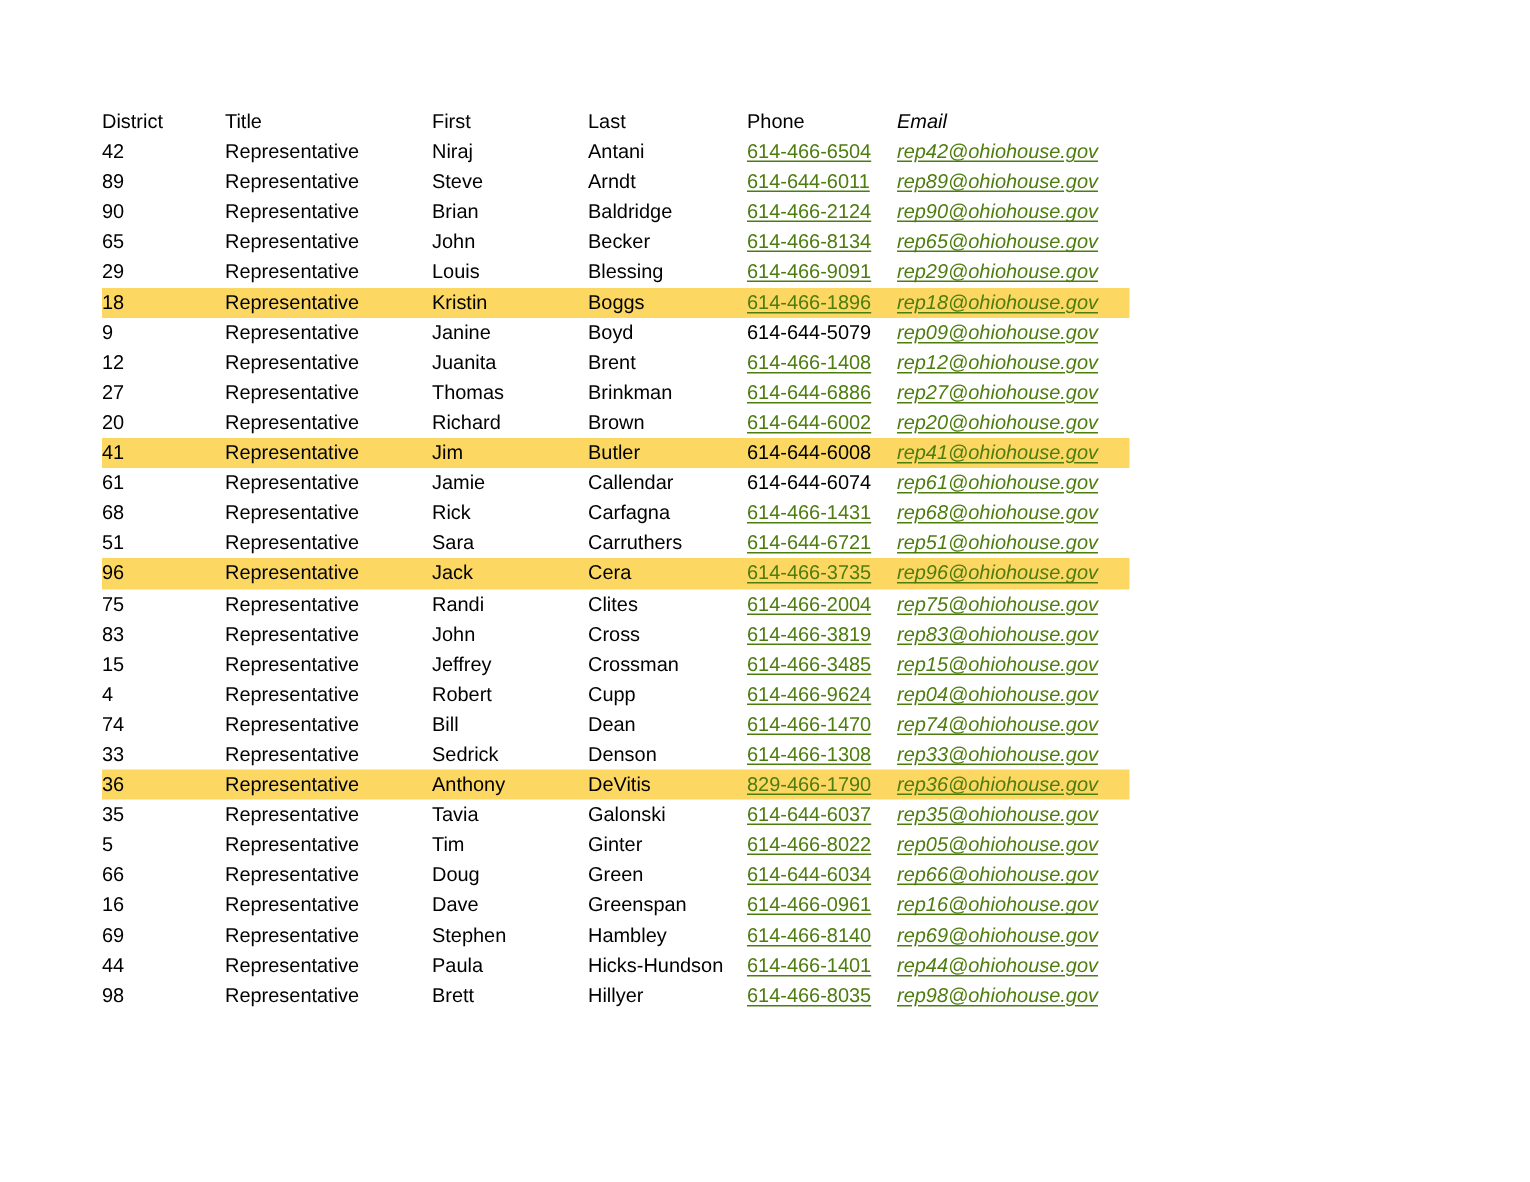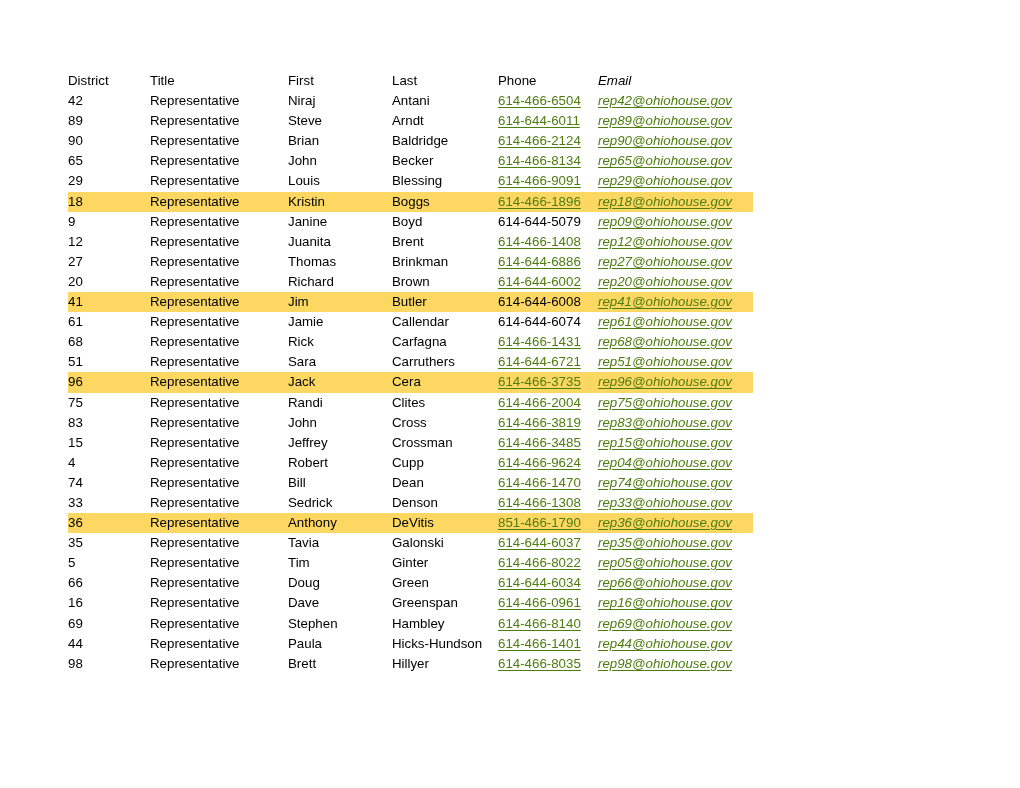--- a/index.html
+++ b/index.html
@@ -267,21 +267,21 @@
           <td class="first"><span class="plain">Sedrick</span></td>
           <td class="last"><span class="plain">Denson</span></td>
           <td class="phone"><a class="xl-link">614-466-1308</a></td>
           <td class="email"><a class="xl-link">rep33@ohiohouse.gov</a></td>
         </tr>
         <tr class="hl">
           <td class="district"><span class="plain">36</span></td>
           <td class="title"><span class="plain">Representative</span></td>
           <td class="first"><span class="plain">Anthony</span></td>
           <td class="last"><span class="plain">DeVitis</span></td>
-          <td class="phone"><a class="xl-link">851-466-1790</a></td>
+          <td class="phone"><a class="xl-link">829-466-1790</a></td>
           <td class="email"><a class="xl-link">rep36@ohiohouse.gov</a></td>
         </tr>
         <tr>
           <td class="district"><span class="plain">35</span></td>
           <td class="title"><span class="plain">Representative</span></td>
           <td class="first"><span class="plain">Tavia</span></td>
           <td class="last"><span class="plain">Galonski</span></td>
           <td class="phone"><a class="xl-link">614-644-6037</a></td>
           <td class="email"><a class="xl-link">rep35@ohiohouse.gov</a></td>
         </tr>

